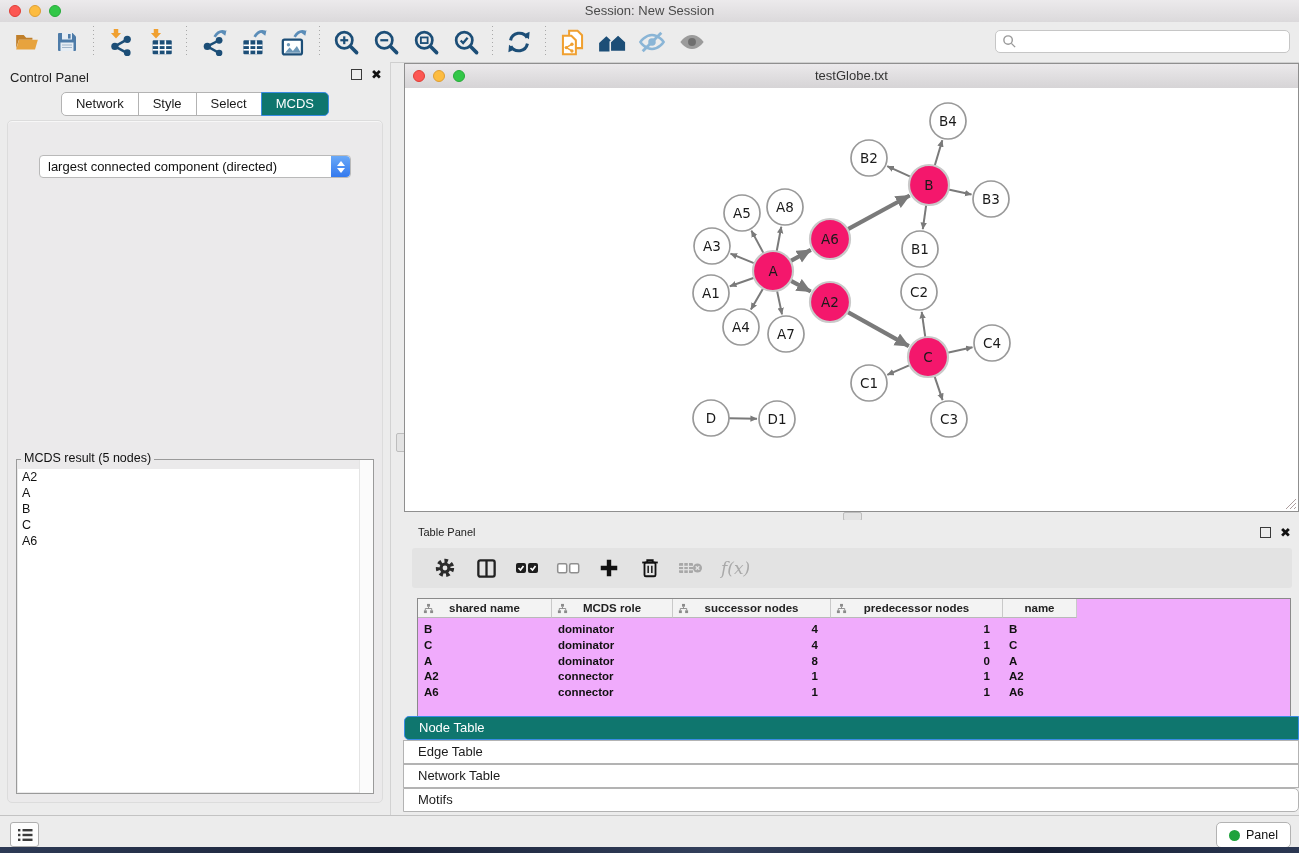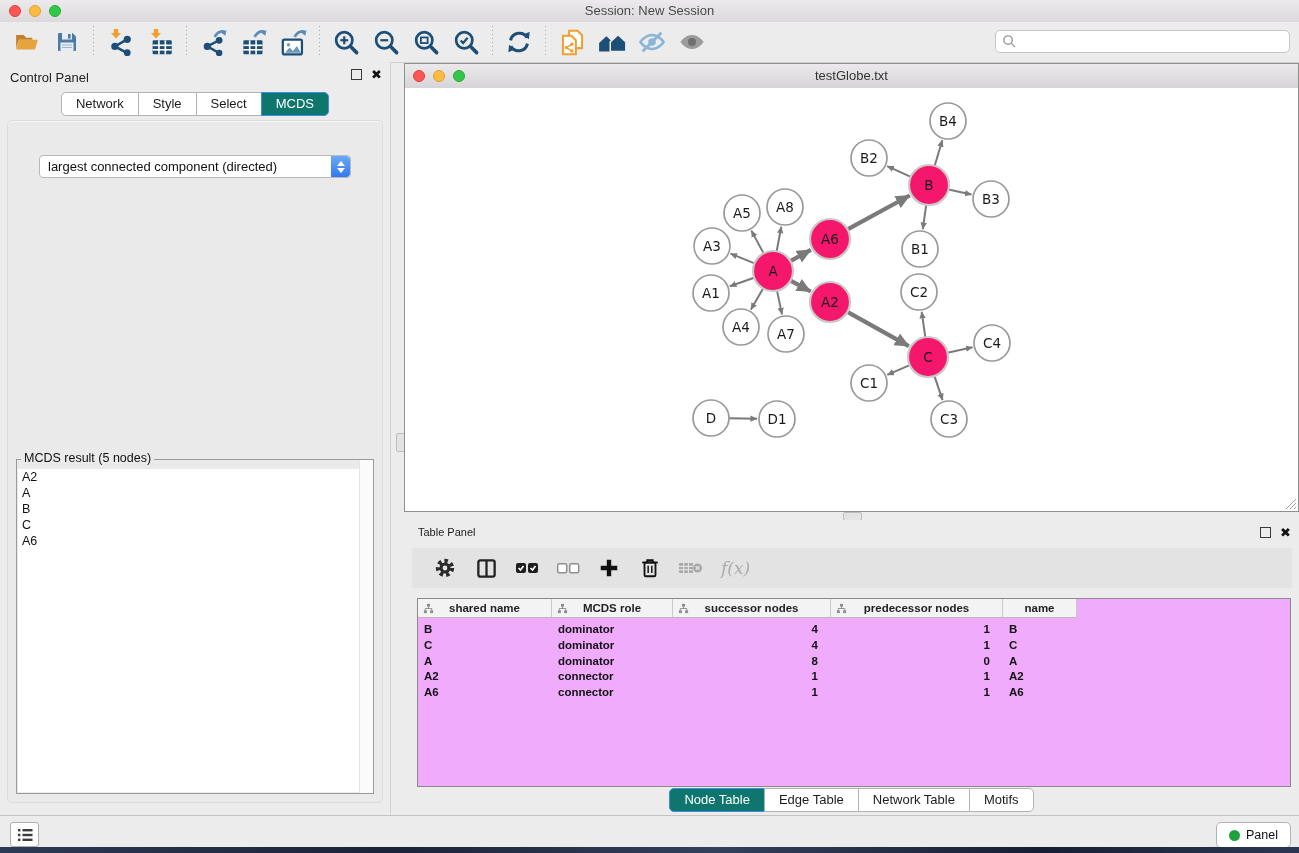--- a/index.html
+++ b/index.html
@@ -90,21 +90,21 @@
   .table{position:absolute;left:13px;right:8px;top:78px;bottom:28px;background:#f0abfc;
     border:1px solid #8a8a8a;overflow:hidden;font-weight:bold;}
   .thead{display:flex;height:19px;}
   .th{position:relative;background:#f3f3f3;border-right:1px solid #c9c9c9;border-bottom:1px solid #b9b9b9;
     box-sizing:border-box;font-size:11.5px;color:#222;text-align:center;line-height:18px;flex:0 0 auto;}
   .th .tree{position:absolute;left:5px;top:4px;}
   .tbody{padding-top:4px;}
   .tr{display:flex;height:15.8px;}
   .td{box-sizing:border-box;font-size:11.5px;color:#111;padding:0 6px;flex:0 0 auto;line-height:15px;}
   .td.right{padding-right:13px;}
-  .tab-row{position:absolute;left:0;right:0;bottom:3px;display:flex;justify-content:center;}
+  .tab-row{position:absolute;left:0;right:0;bottom:3px;display:flex;justify-content:center;flex-direction:column;}
   
   .status-bar{position:absolute;left:0;top:815px;right:0;height:32px;background:#ececec;
     border-top:1px solid #c3c3c3;}
   .list-btn{position:absolute;left:10px;top:6px;width:27px;height:23px;background:#fdfdfd;
     border:1px solid #aeaeae;border-radius:3px;display:flex;align-items:center;justify-content:center;}
   .memory-btn{position:absolute;right:8px;top:6px;height:24px;background:#fff;border:1px solid #b3b3b3;
     border-radius:5px;display:flex;align-items:center;gap:6px;padding:0 12px;font-size:12.5px;color:#111;}
   .mem-dot{width:11px;height:11px;border-radius:50%;background:#1fa23c;}
   .bottom-strip{position:absolute;left:0;bottom:0;right:0;height:6px;
     background:linear-gradient(90deg,#2d3a55,#1a2238 30%,#33405c 55%,#161e33 80%,#2b3752);}

